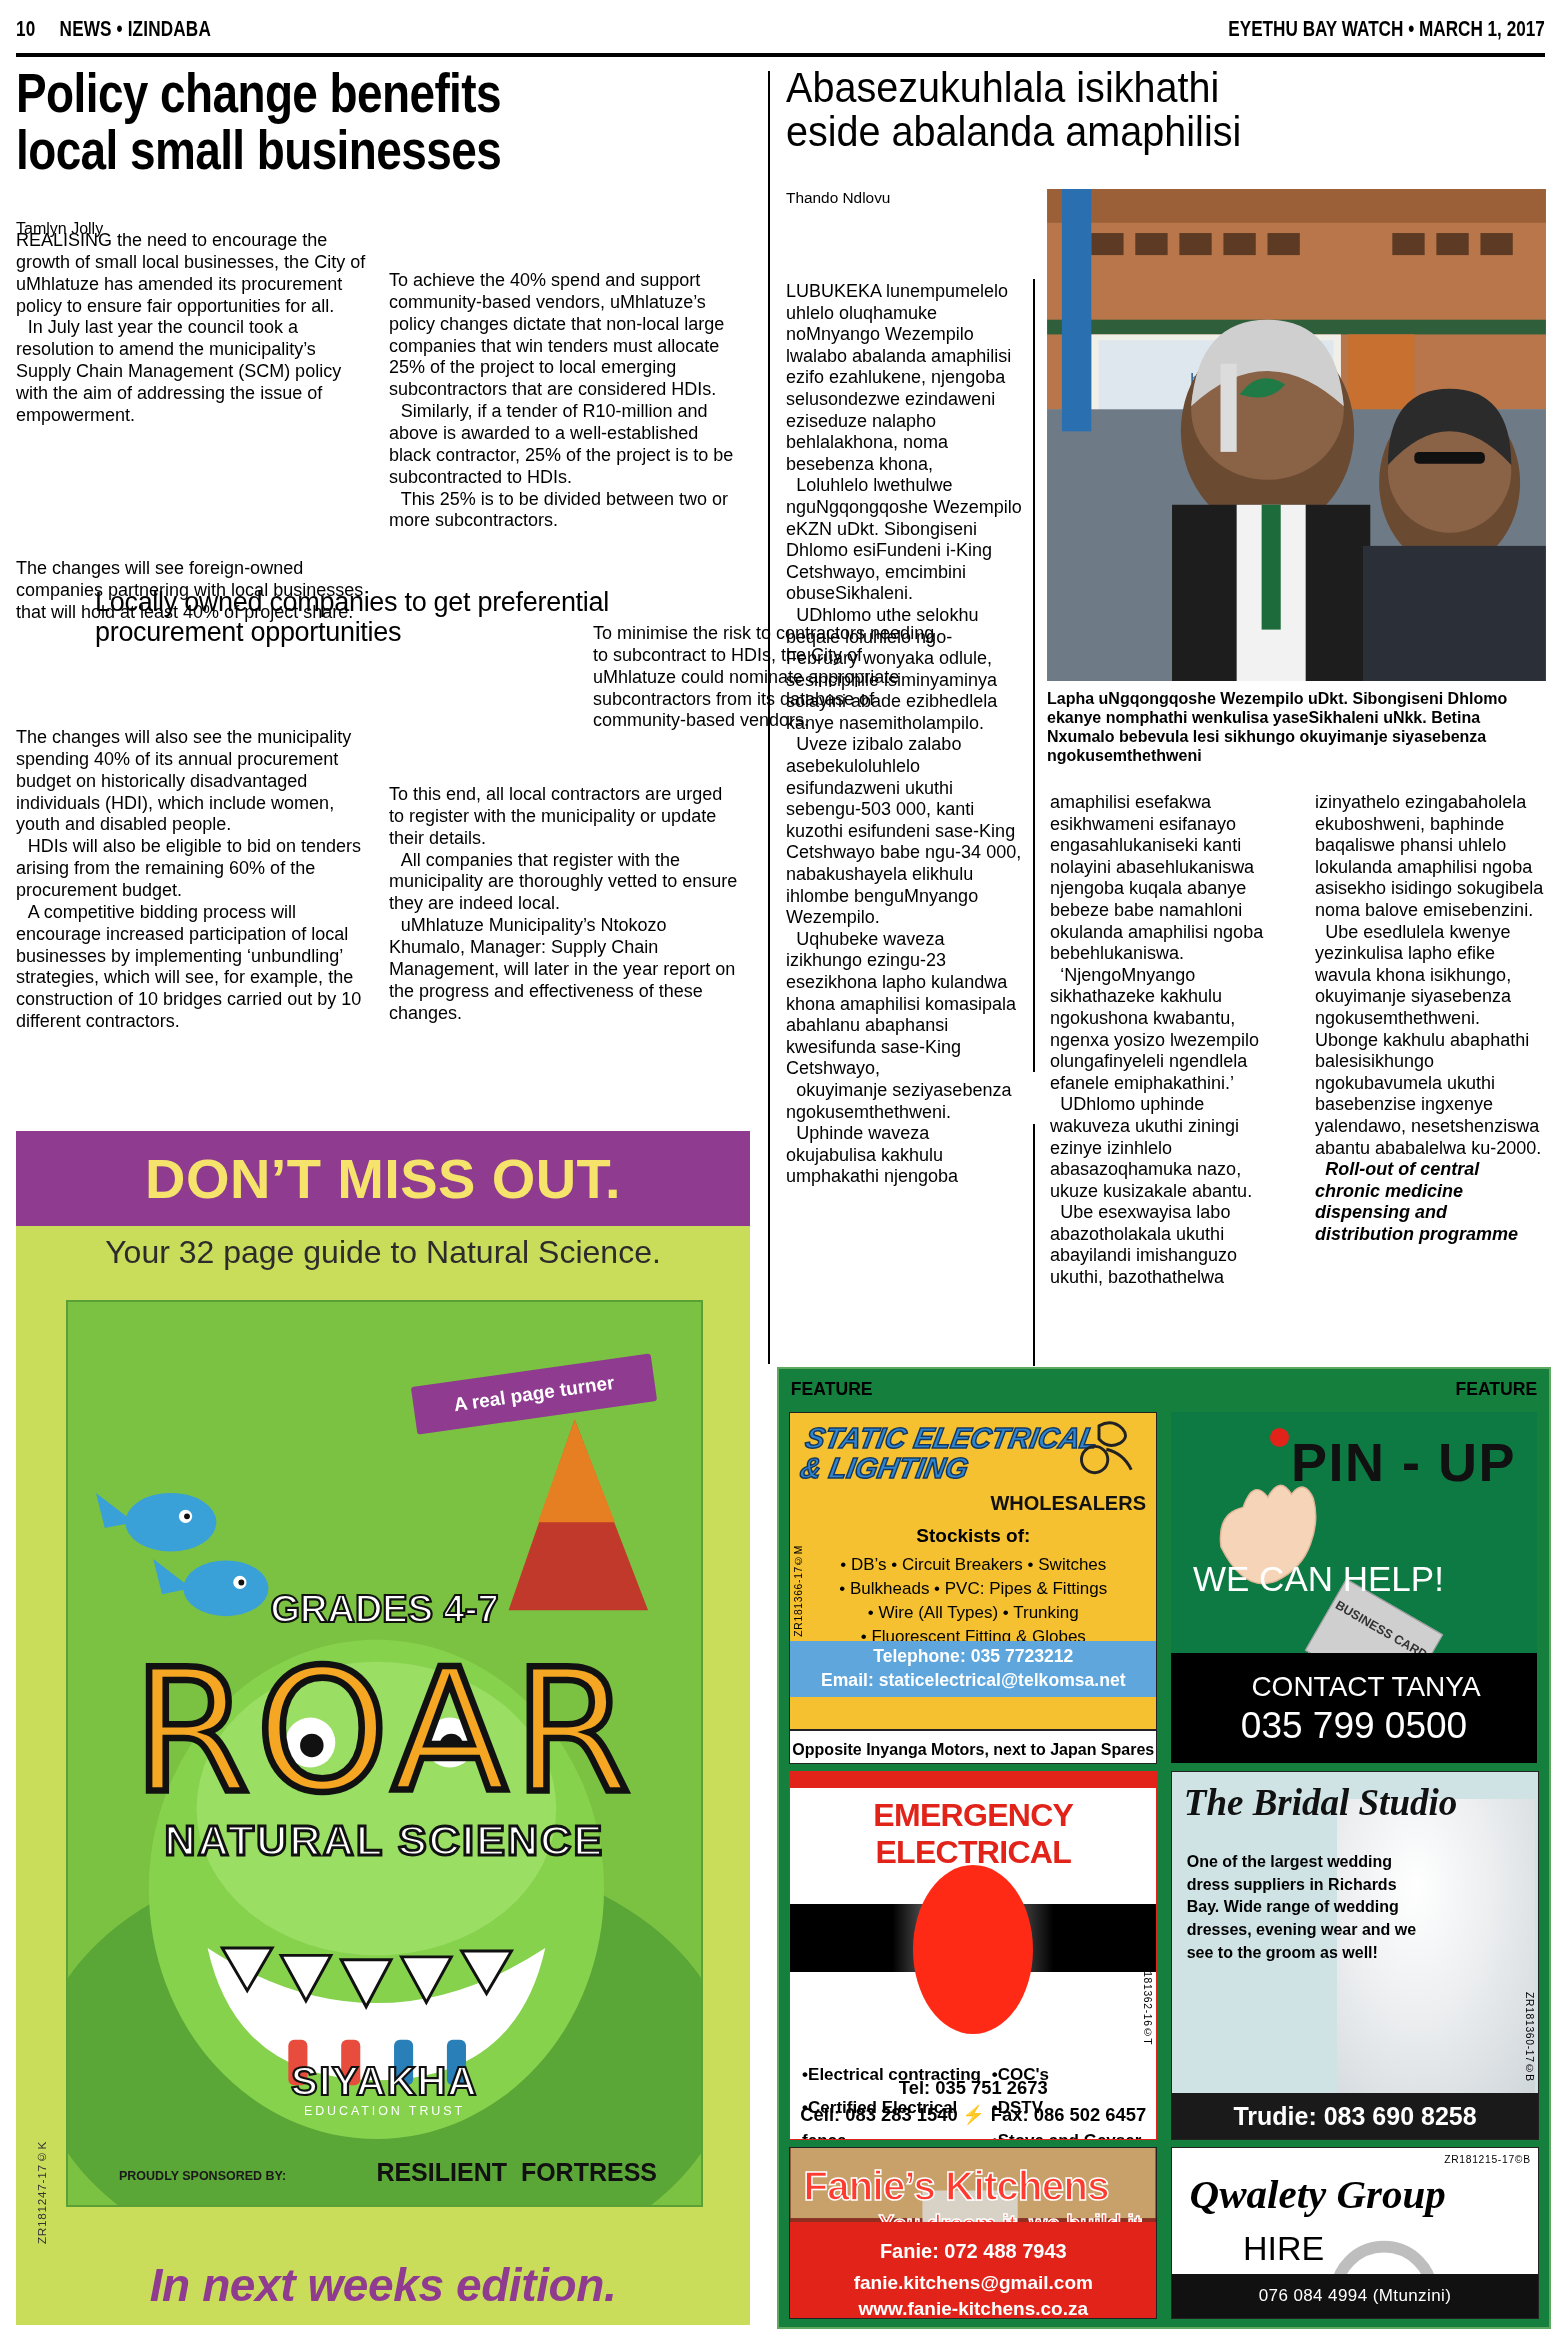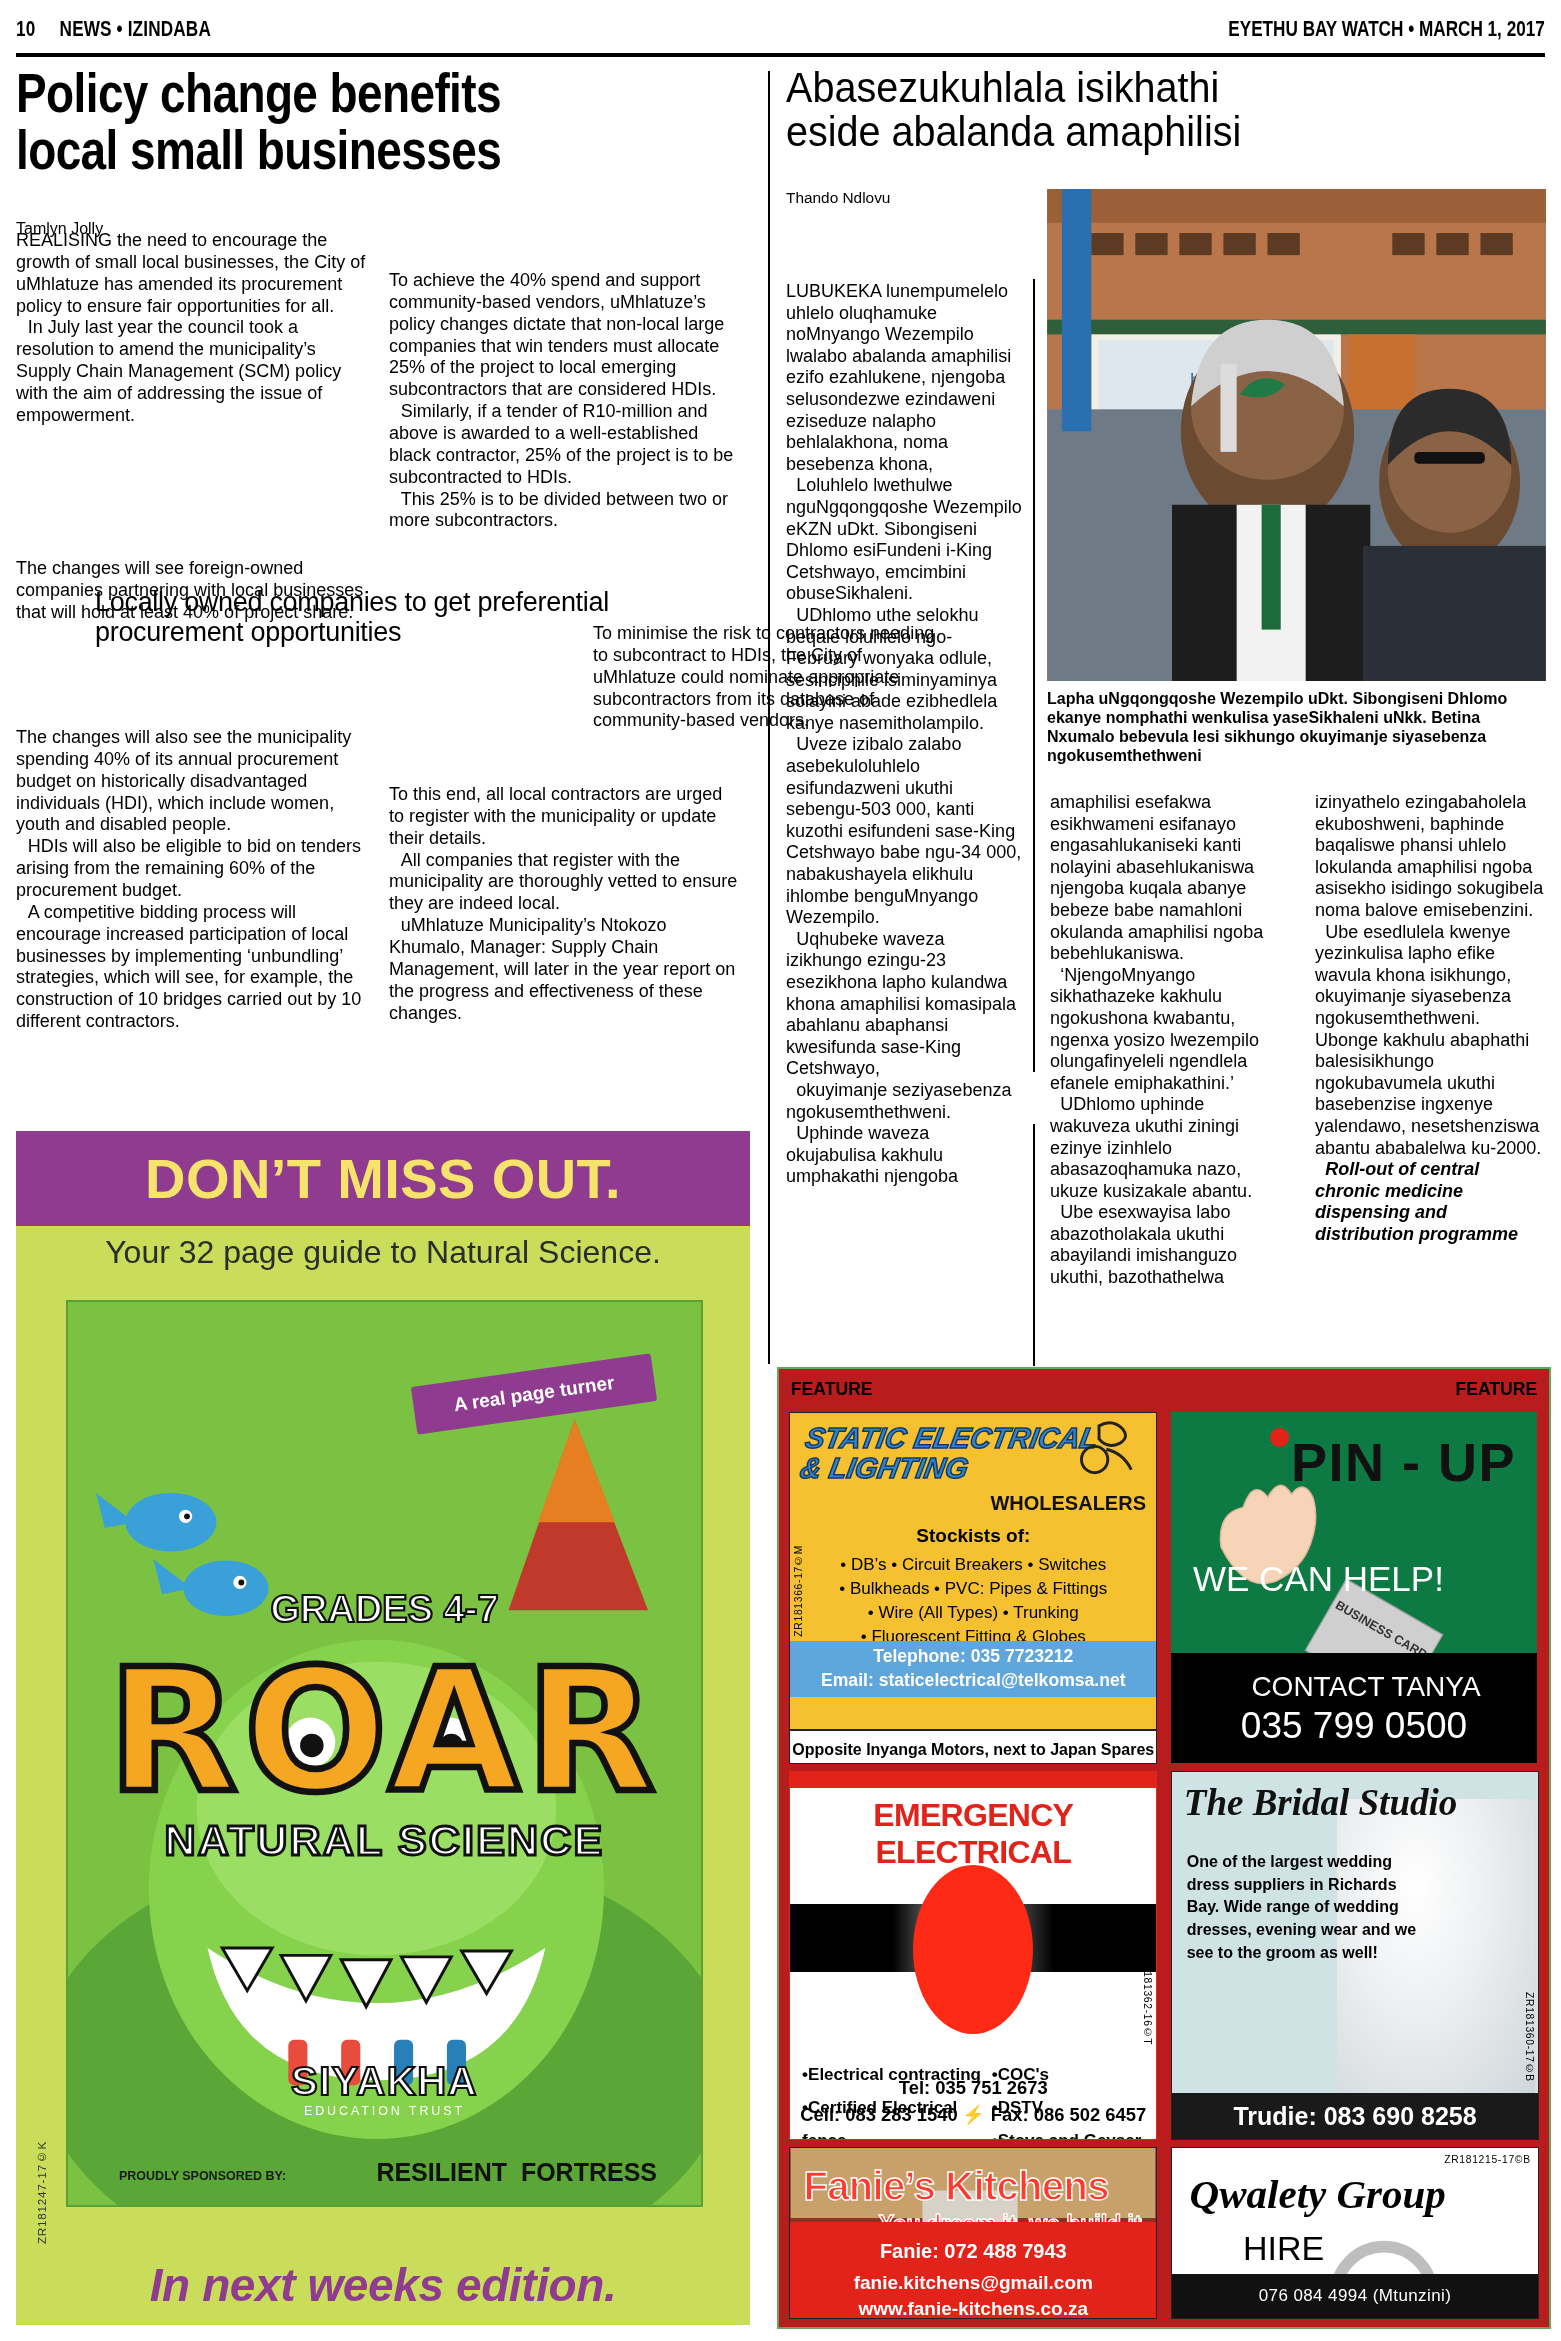--- a/index.html
+++ b/index.html
@@ -53,40 +53,40 @@
          background:#c9dd5a;border:0;}
   .promo-top{position:absolute;left:0;top:0;width:100%;height:95px;background:#8e3b90;}
   .promo-top-txt{position:absolute;left:0;top:0;width:100%;line-height:95px;text-align:center;
                  font-size:56px;font-weight:bold;color:#f5e36b;letter-spacing:0.4px;}
   .promo-sub{position:absolute;left:0;top:103px;width:100%;text-align:center;font-size:32px;color:#2c2c2c;}
   .promo-bottom{position:absolute;left:0;bottom:13.2px;width:100%;text-align:center;
                 font-size:46px;font-weight:bold;color:#8e3b90;font-style:italic;letter-spacing:-0.4px;}
   .promo-cover{position:absolute;left:50px;top:169px;width:633px;height:903px;
                background:#7cc242;overflow:hidden;border:2.2px solid #5ba035;}
   .roar-word{position:absolute;left:0;top:345px;width:100%;text-align:center;font-size:169px;
-             font-weight:bold;color:#f5a623;-webkit-text-stroke:6.6px #111;letter-spacing:5.9px;
+             font-weight:normal;color:#f5a623;-webkit-text-stroke:6.6px #111;letter-spacing:5.9px;
              font-family:"DejaVu Sans",sans-serif;line-height:1;}
   .ns-word{position:absolute;left:0;top:514px;width:100%;text-align:center;font-size:43px;
            font-weight:bold;color:#fff;-webkit-text-stroke:2.9px #111;letter-spacing:2.2px;}
   .grades{position:absolute;left:0;top:286px;width:100%;text-align:center;font-size:38px;
           font-weight:bold;color:#fff;-webkit-text-stroke:2.2px #111;}
   .turner{position:absolute;left:345px;top:68px;width:242px;height:48px;background:#8e3b90;
           transform:rotate(-8deg);border-radius:2.9px;}
   .turner span{display:block;line-height:48px;text-align:center;color:#fff;font-size:19px;font-weight:bold;}
   .siyakha{position:absolute;left:0;bottom:87px;width:100%;text-align:center;}
   .siyakha b{font-size:40px;color:#fff;-webkit-text-stroke:2.2px #111;letter-spacing:1.5px;}
   .siyakha i{display:block;font-size:12.5px;color:#fff;letter-spacing:2.9px;font-style:normal;}
   .sponsor{position:absolute;left:51px;bottom:20.6px;font-size:12.5px;font-weight:bold;color:#1a1a1a;line-height:1.2;}
   .sponsor-logos{position:absolute;right:44px;bottom:17.6px;font-size:25px;font-weight:bold;color:#111;}
   .promo-code{position:absolute;left:19px;bottom:81px;font-size:11.8px;color:#333;
               writing-mode:vertical-rl;transform:rotate(180deg);letter-spacing:0.7px;}
 
   
   .adbox{position:absolute;left:777px;top:1367px;width:770px;height:958px;
-         border:2.9px solid #5ea860;background:#b91c1c;}
+         border:2.9px solid #5ea860;background:#15803d;}
   .feat-label{position:absolute;font-size:17.6px;font-weight:bold;}
   .adcell{position:absolute;border:1.5px solid #222;overflow:hidden;background:#fff;}
 
   
   .ad-static{background:#f5c131;}
   .se-title{position:absolute;left:13.2px;top:10.3px;font-size:29px;font-weight:bold;color:#2f86d0;
             -webkit-text-stroke:1.5px #15365e;font-style:italic;transform:skewX(-10deg);line-height:1.05;}
   .se-whole{position:absolute;right:10.3px;top:79px;font-size:20px;font-weight:bold;color:#111;}
   .se-stock{position:absolute;left:0;top:112px;width:100%;text-align:center;font-size:19px;font-weight:bold;}
   .se-list{position:absolute;left:0;top:140px;width:100%;text-align:center;font-size:17px;line-height:1.42;}

